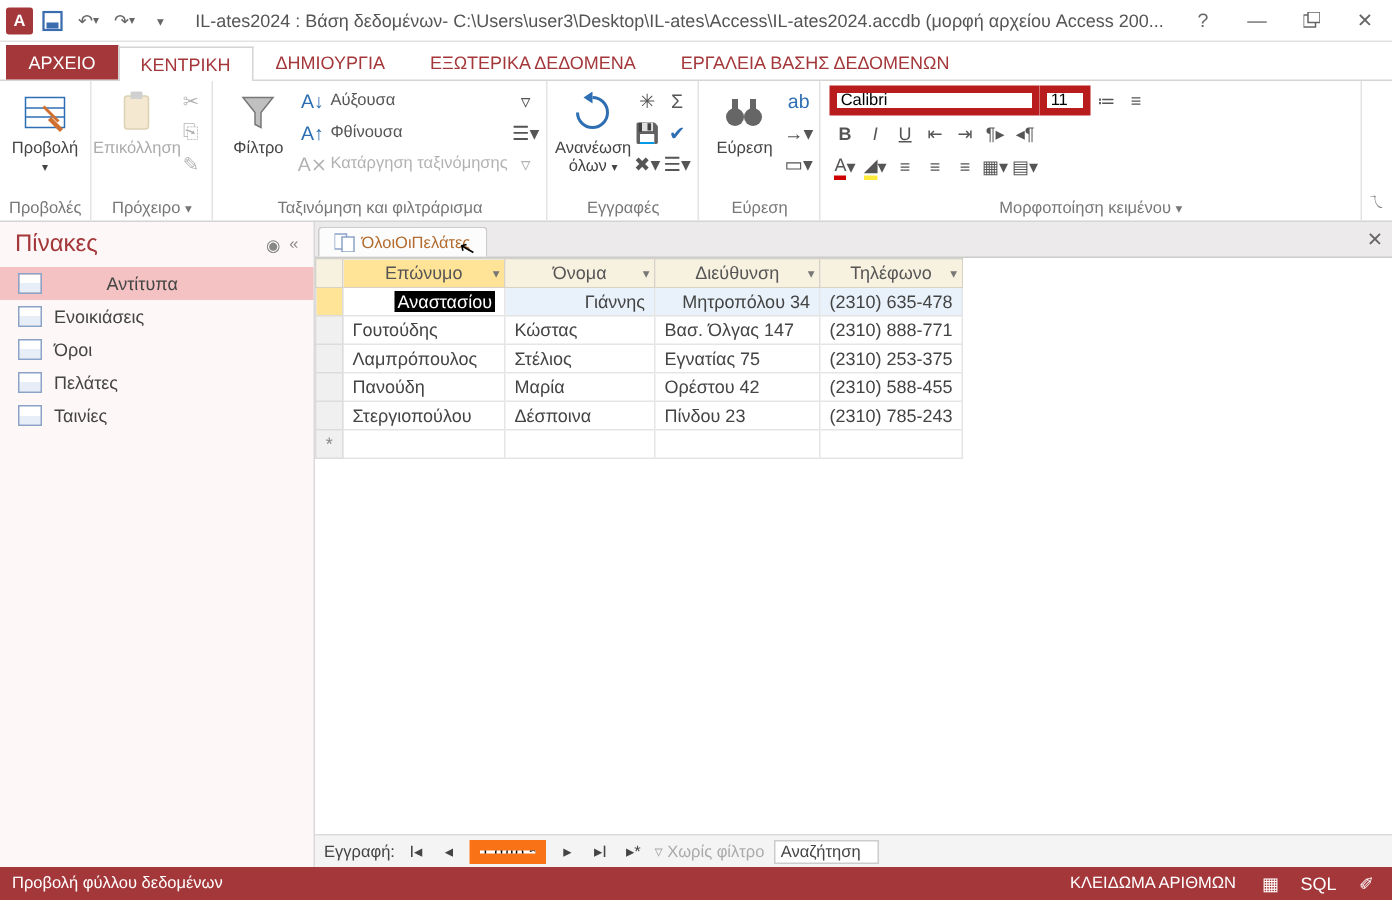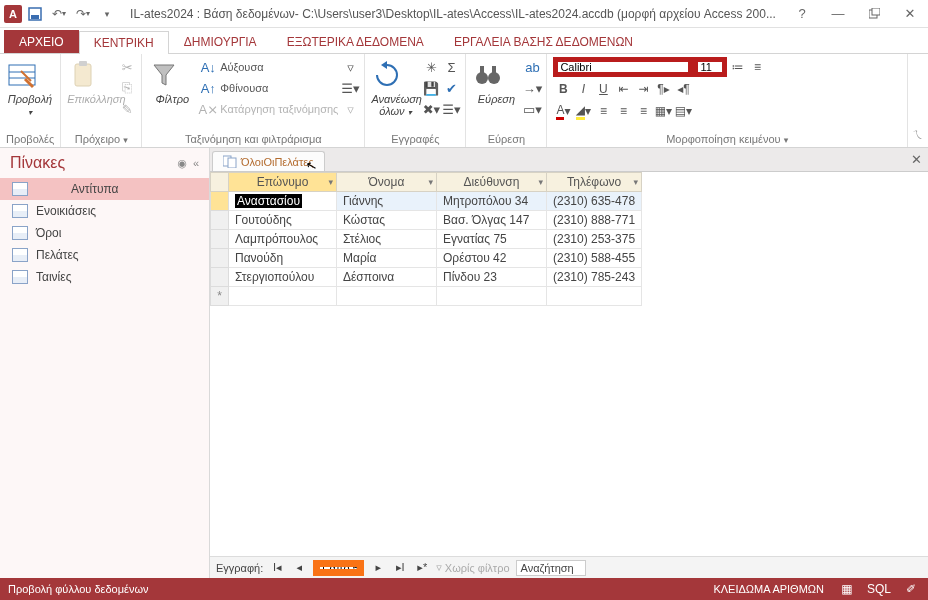--- a/index.html
+++ b/index.html
@@ -18,21 +18,21 @@
 .ribtabs { height: 26px; display:flex; align-items:flex-end; padding-left:4px; border-bottom: 1px solid #d4d4d4; }
 .ribtabs .tab { padding: 4px 14px; font-size: 12px; color:#a4373a; cursor:default; border:1px solid transparent; border-bottom:none; }
 .ribtabs .tab.file { background:#a4373a; color:#fff; }
 .ribtabs .tab.active { border-color:#d4d4d4; background:#fff; color:#a4373a; position:relative; top:1px; }
 
 
 .ribbon { height: 94px; background:#fff; border-bottom:1px solid #d4d4d4; display:flex; }
 .ribgroup { border-right:1px solid #e3e3e3; padding:3px 6px 2px 6px; display:flex; flex-direction:column; justify-content:space-between; }
 .ribgroup .glabel { font-size:11px; color:#777; text-align:center; margin-top:2px; white-space:nowrap; }
 .ribgroup .gbody { display:flex; align-items:flex-start; gap:4px; flex:1; }
-.bigbtn { display:flex; flex-direction:column; justify-content:flex-start; width:48px; padding-top:2px; gap:2px;font-style:italic; }
+.bigbtn { display:flex; flex-direction:column; align-items:center; justify-content:flex-start; width:48px; padding-top:2px; gap:2px; }
 .bigbtn .bicon { width:32px; height:32px; display:flex;align-items:center;justify-content:center; font-size:24px; }
 .bigbtn .blabel { font-size:11px; text-align:center; line-height:12px; color:#444; }
 .smallrow { display:flex; align-items:center; gap:4px; font-size:11px; color:#555; height:20px; }
 .smallicon { width:16px; height:16px; display:flex;align-items:center;justify-content:center; font-size:13px; }
 .ribcol { display:flex; flex-direction:column; gap:1px; }
 .sel-font { border:5px solid #b91c1c; height:20px; font-size:11px; padding:0 2px; background:#fff; }
 .tinybtn { width:20px; height:20px; display:flex;align-items:center;justify-content:center; font-size:12px; color:#555; }
 .tinyrow { display:flex; gap:0; }
 .ribbon-collapse { width:20px; display:flex; align-items:flex-end; justify-content:center; padding-bottom:4px; color:#888; }
 
@@ -50,21 +50,21 @@
 .doctab { background:#fcfcfc; border:1px solid #ccc; border-bottom:none; padding:3px 10px; font-size:11px; display:flex; align-items:center; gap:4px; color:#5b4636; border-radius:3px 3px 0 0; }
 .doc-close { position:absolute; right:6px; top:4px; color:#666; font-size:13px; }
 .cursor-arrow { position:absolute; left:96px; top:10px; font-size:13px; color:#000; transform:rotate(-15deg); }
 
 .sheet { flex:1; background:#fff; overflow:auto; position:relative; }
 table.datasheet { border-collapse:collapse; font-size:12px; }
 table.datasheet th { background:#f7f1df; border:1px solid #d7d2c4; padding:2px 6px; font-weight:normal; color:#555; position:relative; }
 table.datasheet th .drop { position:absolute; right:3px; top:4px; font-size:9px; color:#777; }
 table.datasheet th.selhdr { background:#ffe396; }
 table.datasheet td { border:1px solid #e5e5e5; padding:2px 6px; }
-table.datasheet tr.selrow td { background:#e9f2fb; }
+table.datasheet tr.selrow td { background:#e9f2fb;text-align:right; }
 table.datasheet td.rowhdr { width:18px; background:#f0f0f0; border:1px solid #dcdcdc; text-align:center; color:#888; }
 table.datasheet tr.selrow td.rowhdr { background:#ffe396; }
 .cell-active { background:#000; color:#fff; display:inline-block; padding:0 2px; }
 
 
 .recnav { height:22px; background:#f4f4f4; border-top:1px solid #dcdcdc; display:flex; align-items:center; font-size:11px; gap:6px; padding-left:6px; }
 .recnav .navbtn { width:16px; height:16px; display:flex;align-items:center;justify-content:center; color:#444; }
 .recnav input { width:51px; height:16px; border:7px solid #f97316; font-size:11px; text-align:center; }
 .recnav .filterlbl { color:#aaa; display:flex; align-items:center; gap:3px; }
 .recnav .searchbox { border:1px solid #ccc; padding:1px 4px; min-width:70px; background:#fff; }

